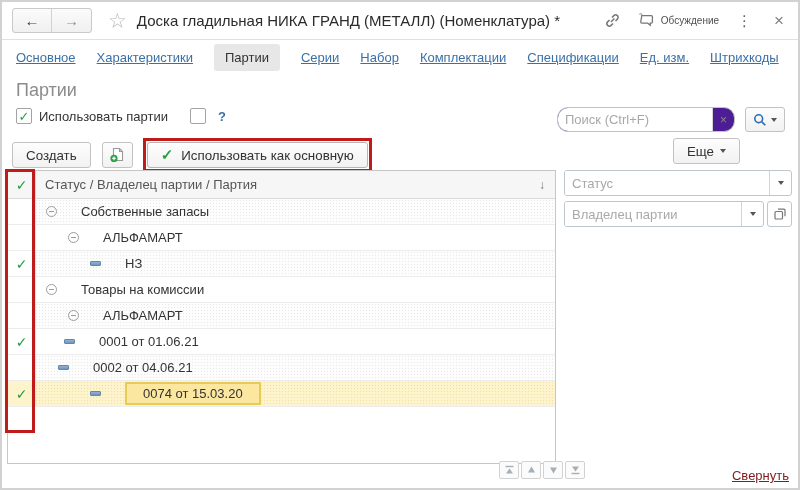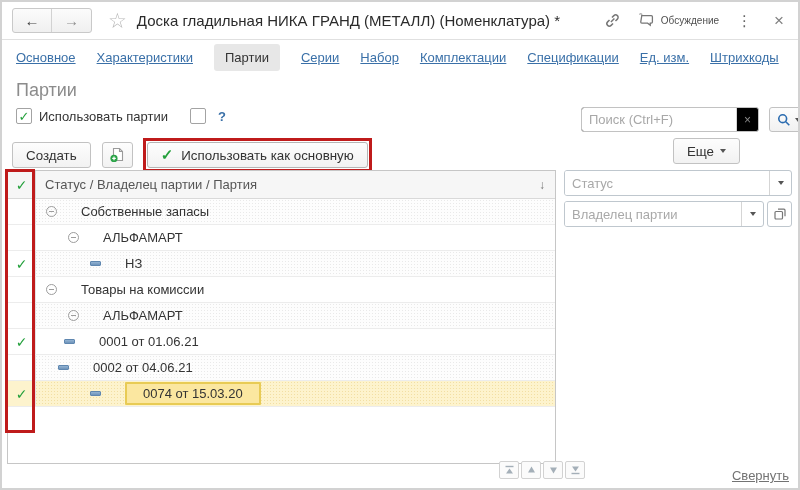--- a/index.html
+++ b/index.html
@@ -36,21 +36,21 @@
   .pheading { position:absolute; left:14px; top:78px; font-size:18px; color:#8c8c8c; }
   .optrow { position:absolute; left:14px; top:106px; display:flex; align-items:center; gap:10px; }
   .cb { width:16px; height:16px; border:1px solid #a3a3a3; border-radius:2px; background:#fff;
     display:inline-flex; align-items:center; justify-content:center; }
   .cb .mark { color:#24a03c; font-weight:bold; font-size:13px; line-height:1; }
   .optlabel { margin-left:-3px; }
   .help { color:#3a70a8; font-weight:bold; margin-left:2px; }
 
   
   .search { position:absolute; top:105px; left:555px; display:flex; align-items:center; }
-  .search-field { display:flex; width:178px; height:25px; border:1px solid #c2c2c2; border-radius:3px; background:#000000; overflow:hidden;margin-left:24px; }
+  .search-field { display:flex; width:178px; height:25px; border:1px solid #c2c2c2; border-radius:11px; background:#4c1d95; overflow:hidden; }
   .search-input { flex:1; border:0; outline:0; padding:0 7px; font:inherit; color:#333; min-width:0; }
   .search-input::placeholder { color:#a8a8a8; }
   .search-clear { width:22px; border-left:1px solid #d5d5d5; display:flex; align-items:center; justify-content:center; color:#8a8a8a; font-size:12px; cursor:pointer; }
   .search-btn { margin-left:10px; height:25px; width:40px; border:1px solid #c2c2c2; border-radius:3px;
     background:linear-gradient(#fdfdfd,#f1f1f1); display:flex; align-items:center; justify-content:center; gap:4px; cursor:pointer; }
   .dd-arrow { width:0; height:0; border-left:3.5px solid transparent; border-right:3.5px solid transparent; border-top:4px solid #555; }
 
   
   .toolbar { position:absolute; left:10px; top:136px; display:flex; align-items:center; }
   .btn { height:26px; border:1px solid #c2c2c2; border-radius:3px; background:linear-gradient(#fdfdfd,#f2f2f2);
@@ -96,21 +96,21 @@
   .combo input { flex:1; border:0; outline:0; padding:0 7px; font:inherit; min-width:0; }
   .combo input::placeholder { color:#a8a8a8; }
   .combo .dd { width:22px; border-left:1px solid #d5d5d5; display:flex; align-items:center; justify-content:center; cursor:pointer; }
   .open-btn { width:25px; height:26px; margin-left:3px; border:1px solid #bfc7ce; border-radius:3px;
     background:#fff; display:flex; align-items:center; justify-content:center; cursor:pointer; }
 
   
   .rownav { position:absolute; left:497px; top:459px; display:flex; gap:2px; }
   .rownav .nbtn { width:20px; height:18px; border:1px solid #d2d2d2; border-radius:2px; background:#fbfbfb;
     display:flex; align-items:center; justify-content:center; cursor:pointer; }
-  .collapse { position:absolute; right:9px; top:466px; color:#737373; text-decoration:underline; cursor:pointer; }
+  .collapse { position:absolute; right:9px; top:466px; color:#7f1d1d; text-decoration:underline; cursor:pointer; }
 </style>
 </head>
 <body>
 
 <div class="window">
 
   <div class="titlebar">
     <div class="navgroup">
       <div class="navbtn back">←</div>
       <div class="navbtn fwd">→</div>

